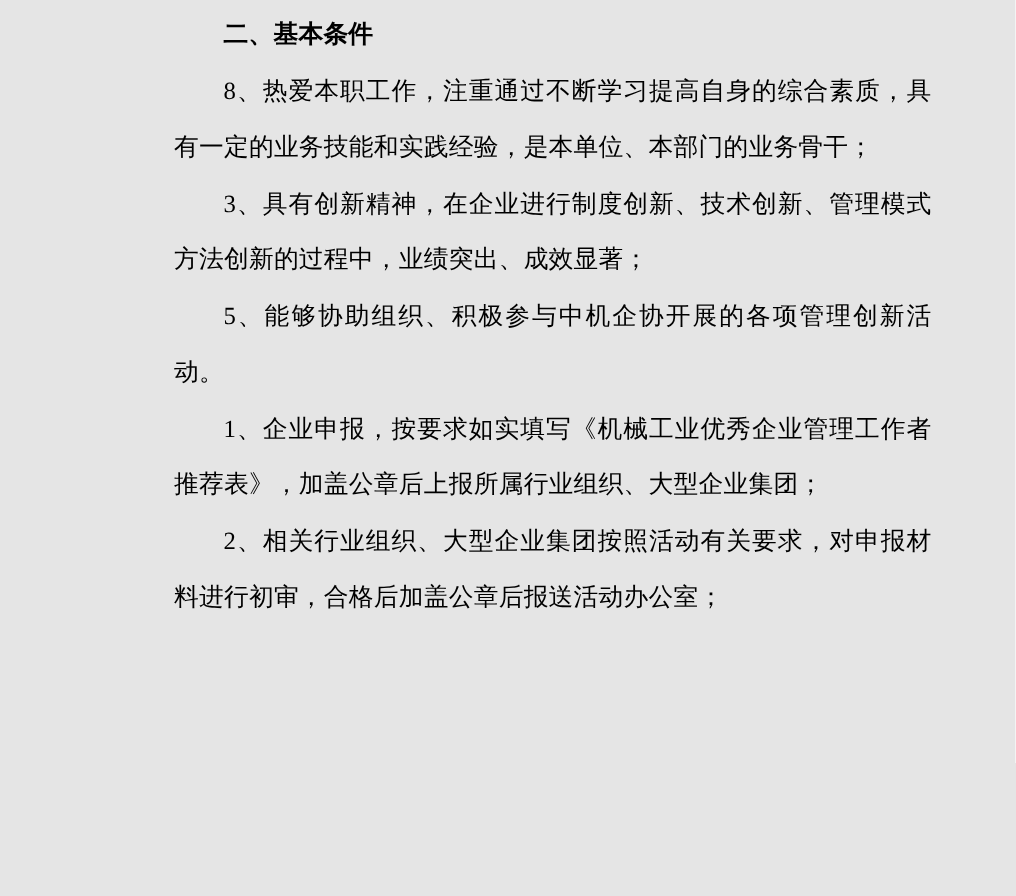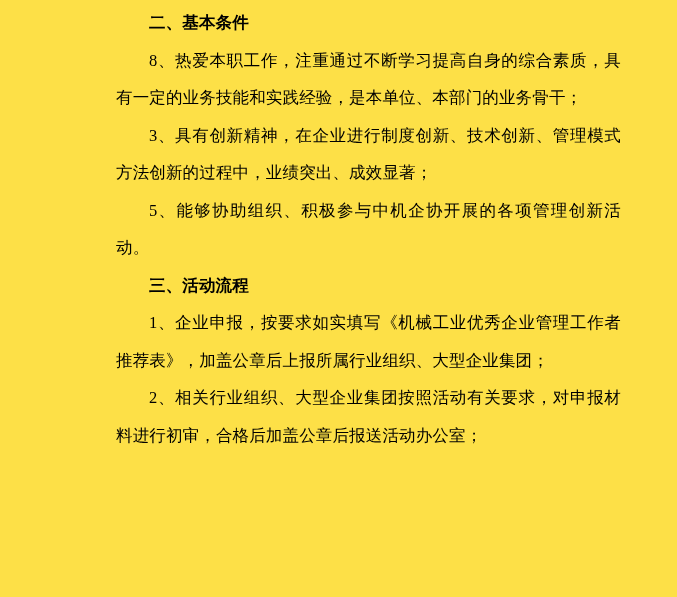--- a/index.html
+++ b/index.html
@@ -7,21 +7,21 @@
     padding: 0;
     background: #ffffff;
   }
   body {
     font-family: "Liberation Serif", "DejaVu Serif", serif;
   }
   #page {
     width: 677px;
     height: 597px;
     position: relative;
-    background: #fde047;
+    background: #e5e5e5;
     overflow: hidden;
     box-sizing: border-box;
     padding: 4px 56px 0 116px;
   }
   .doc-body {
     font-size: 16.5px;
     line-height: 37.5px;
     color: #000000;
     text-align: justify;
     text-justify: inter-ideograph;
@@ -41,18 +41,17 @@
 </style>
 </head>
 <body>
 
 <div id="page">
   <div class="doc-body">
     <p class="heading">二、基本条件</p>
     <p class="para">8、热爱本职工作，注重通过不断学习提高自身的综合素质，具有一定的业务技能和实践经验，是本单位、本部门的业务骨干；</p>
     <p class="para">3、具有创新精神，在企业进行制度创新、技术创新、管理模式方法创新的过程中，业绩突出、成效显著；</p>
     <p class="para">5、能够协助组织、积极参与中机企协开展的各项管理创新活动。</p>
-    <p class="heading">三、活动流程</p>
     <p class="para">1、企业申报，按要求如实填写《机械工业优秀企业管理工作者推荐表》，加盖公章后上报所属行业组织、大型企业集团；</p>
     <p class="para">2、相关行业组织、大型企业集团按照活动有关要求，对申报材料进行初审，合格后加盖公章后报送活动办公室；</p>
 
   </div>
 </div>
 
 </body></html>

